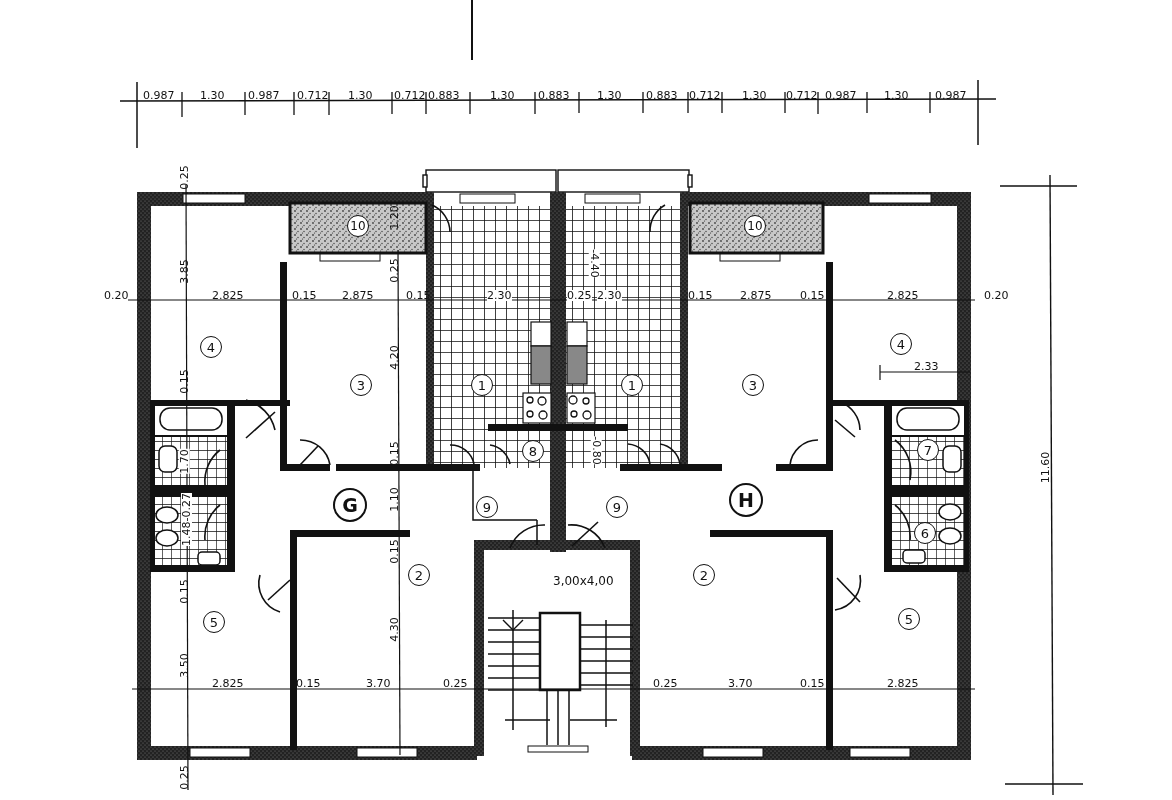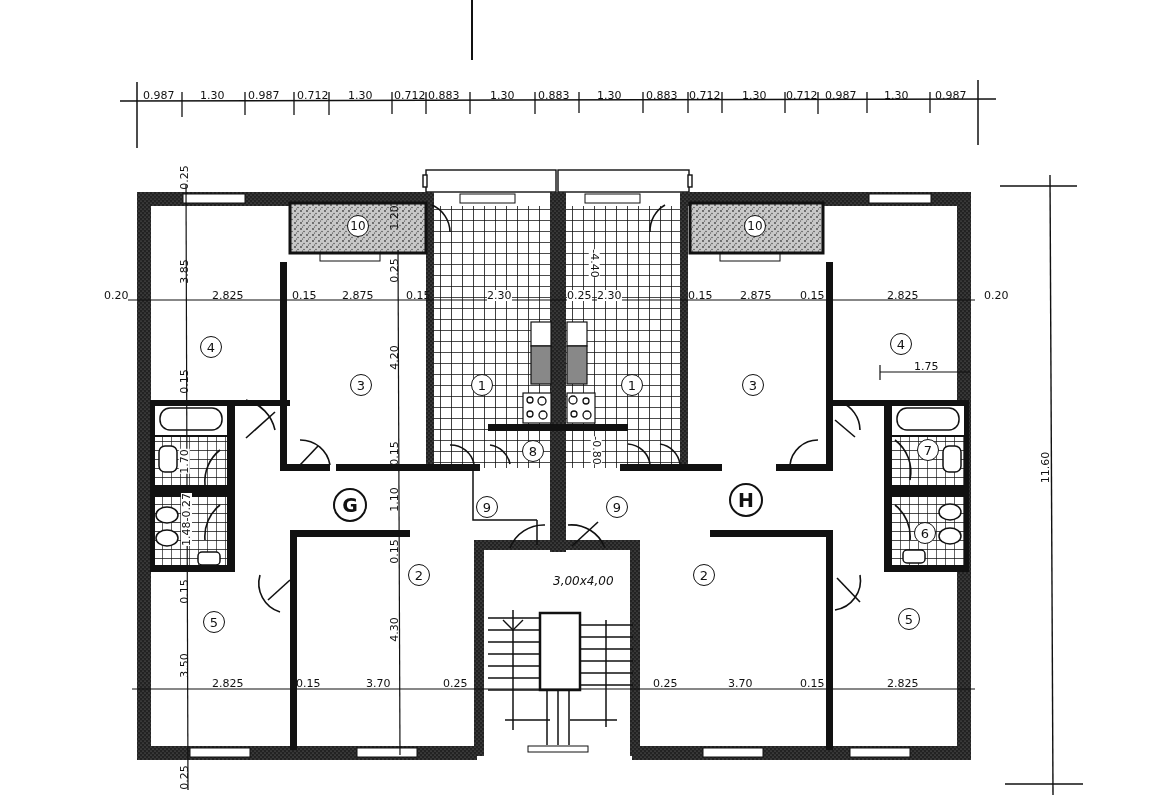--- a/index.html
+++ b/index.html
@@ -3,21 +3,21 @@
 <meta charset="utf-8">
 <style>
   html,body{margin:0;padding:0;background:#ffffff;}
   body{width:1172px;height:800px;position:relative;overflow:hidden;font-family:"DejaVu Sans",sans-serif;color:#111;}
   #plan{position:absolute;left:0;top:0;width:1172px;height:800px;}
   .lbl{position:absolute;font-family:"DejaVu Sans",sans-serif;font-size:11px;color:#111;white-space:nowrap;line-height:1;}
   .vlbl{transform:rotate(-90deg);transform-origin:center center;}
   .vlbl-r{transform:rotate(90deg);transform-origin:center center;}
   .room{position:absolute;width:22px;height:22px;border:1.6px solid #111;border-radius:50%;display:flex;align-items:center;justify-content:center;font-size:13px;background:#fff;box-sizing:border-box;}
   .unit{position:absolute;width:34px;height:34px;border:2px solid #111;border-radius:50%;display:flex;align-items:center;justify-content:center;font-size:19px;font-weight:bold;background:#fff;box-sizing:border-box;}
-  .stair-lbl{position:absolute;font-size:12px;font-style:italic;}
+  .stair-lbl{position:absolute;font-size:12px;}
 </style>
 </head>
 <body>
 
 <svg id="plan" viewBox="0 0 1172 800" xmlns="http://www.w3.org/2000/svg">
   <defs>
     <pattern id="tile" width="11" height="11" patternUnits="userSpaceOnUse">
       <rect width="11" height="11" fill="#fff"></rect>
       <path d="M0 0 H11 M0 0 V11" stroke="#111" stroke-width="1.6"></path>
     </pattern>
@@ -300,21 +300,21 @@
 <span class="lbl vlbl" style="left:382px;top:352px;">4.20</span>
 <span class="lbl vlbl" style="left:382px;top:448px;">0.15</span>
 <span class="lbl vlbl" style="left:382px;top:494px;">1.10</span>
 <span class="lbl vlbl" style="left:382px;top:546px;">0.15</span>
 <span class="lbl vlbl" style="left:382px;top:624px;">4.30</span>
 
 <span class="lbl vlbl-r" style="left:580px;top:258px;background:#fff;">-4.40</span>
 <span class="lbl vlbl-r" style="left:582px;top:445px;background:#fff;">-0.80</span>
 
 <span class="lbl vlbl" style="left:1030px;top:462px;">11.60</span>
-<span class="lbl" style="left:914px;top:361px;">1.75</span>
+<span class="lbl" style="left:914px;top:361px;">2.33</span>
 
 <div class="room" style="left:347px;top:215px;font-size:12px;">10</div>
 <div class="room" style="left:744px;top:215px;font-size:12px;">10</div>
 <div class="room" style="left:200px;top:336px;">4</div>
 <div class="room" style="left:890px;top:333px;">4</div>
 <div class="room" style="left:350px;top:374px;">3</div>
 <div class="room" style="left:742px;top:374px;">3</div>
 <div class="room" style="left:471px;top:374px;">1</div>
 <div class="room" style="left:621px;top:374px;">1</div>
 <div class="room" style="left:522px;top:440px;">8</div>

